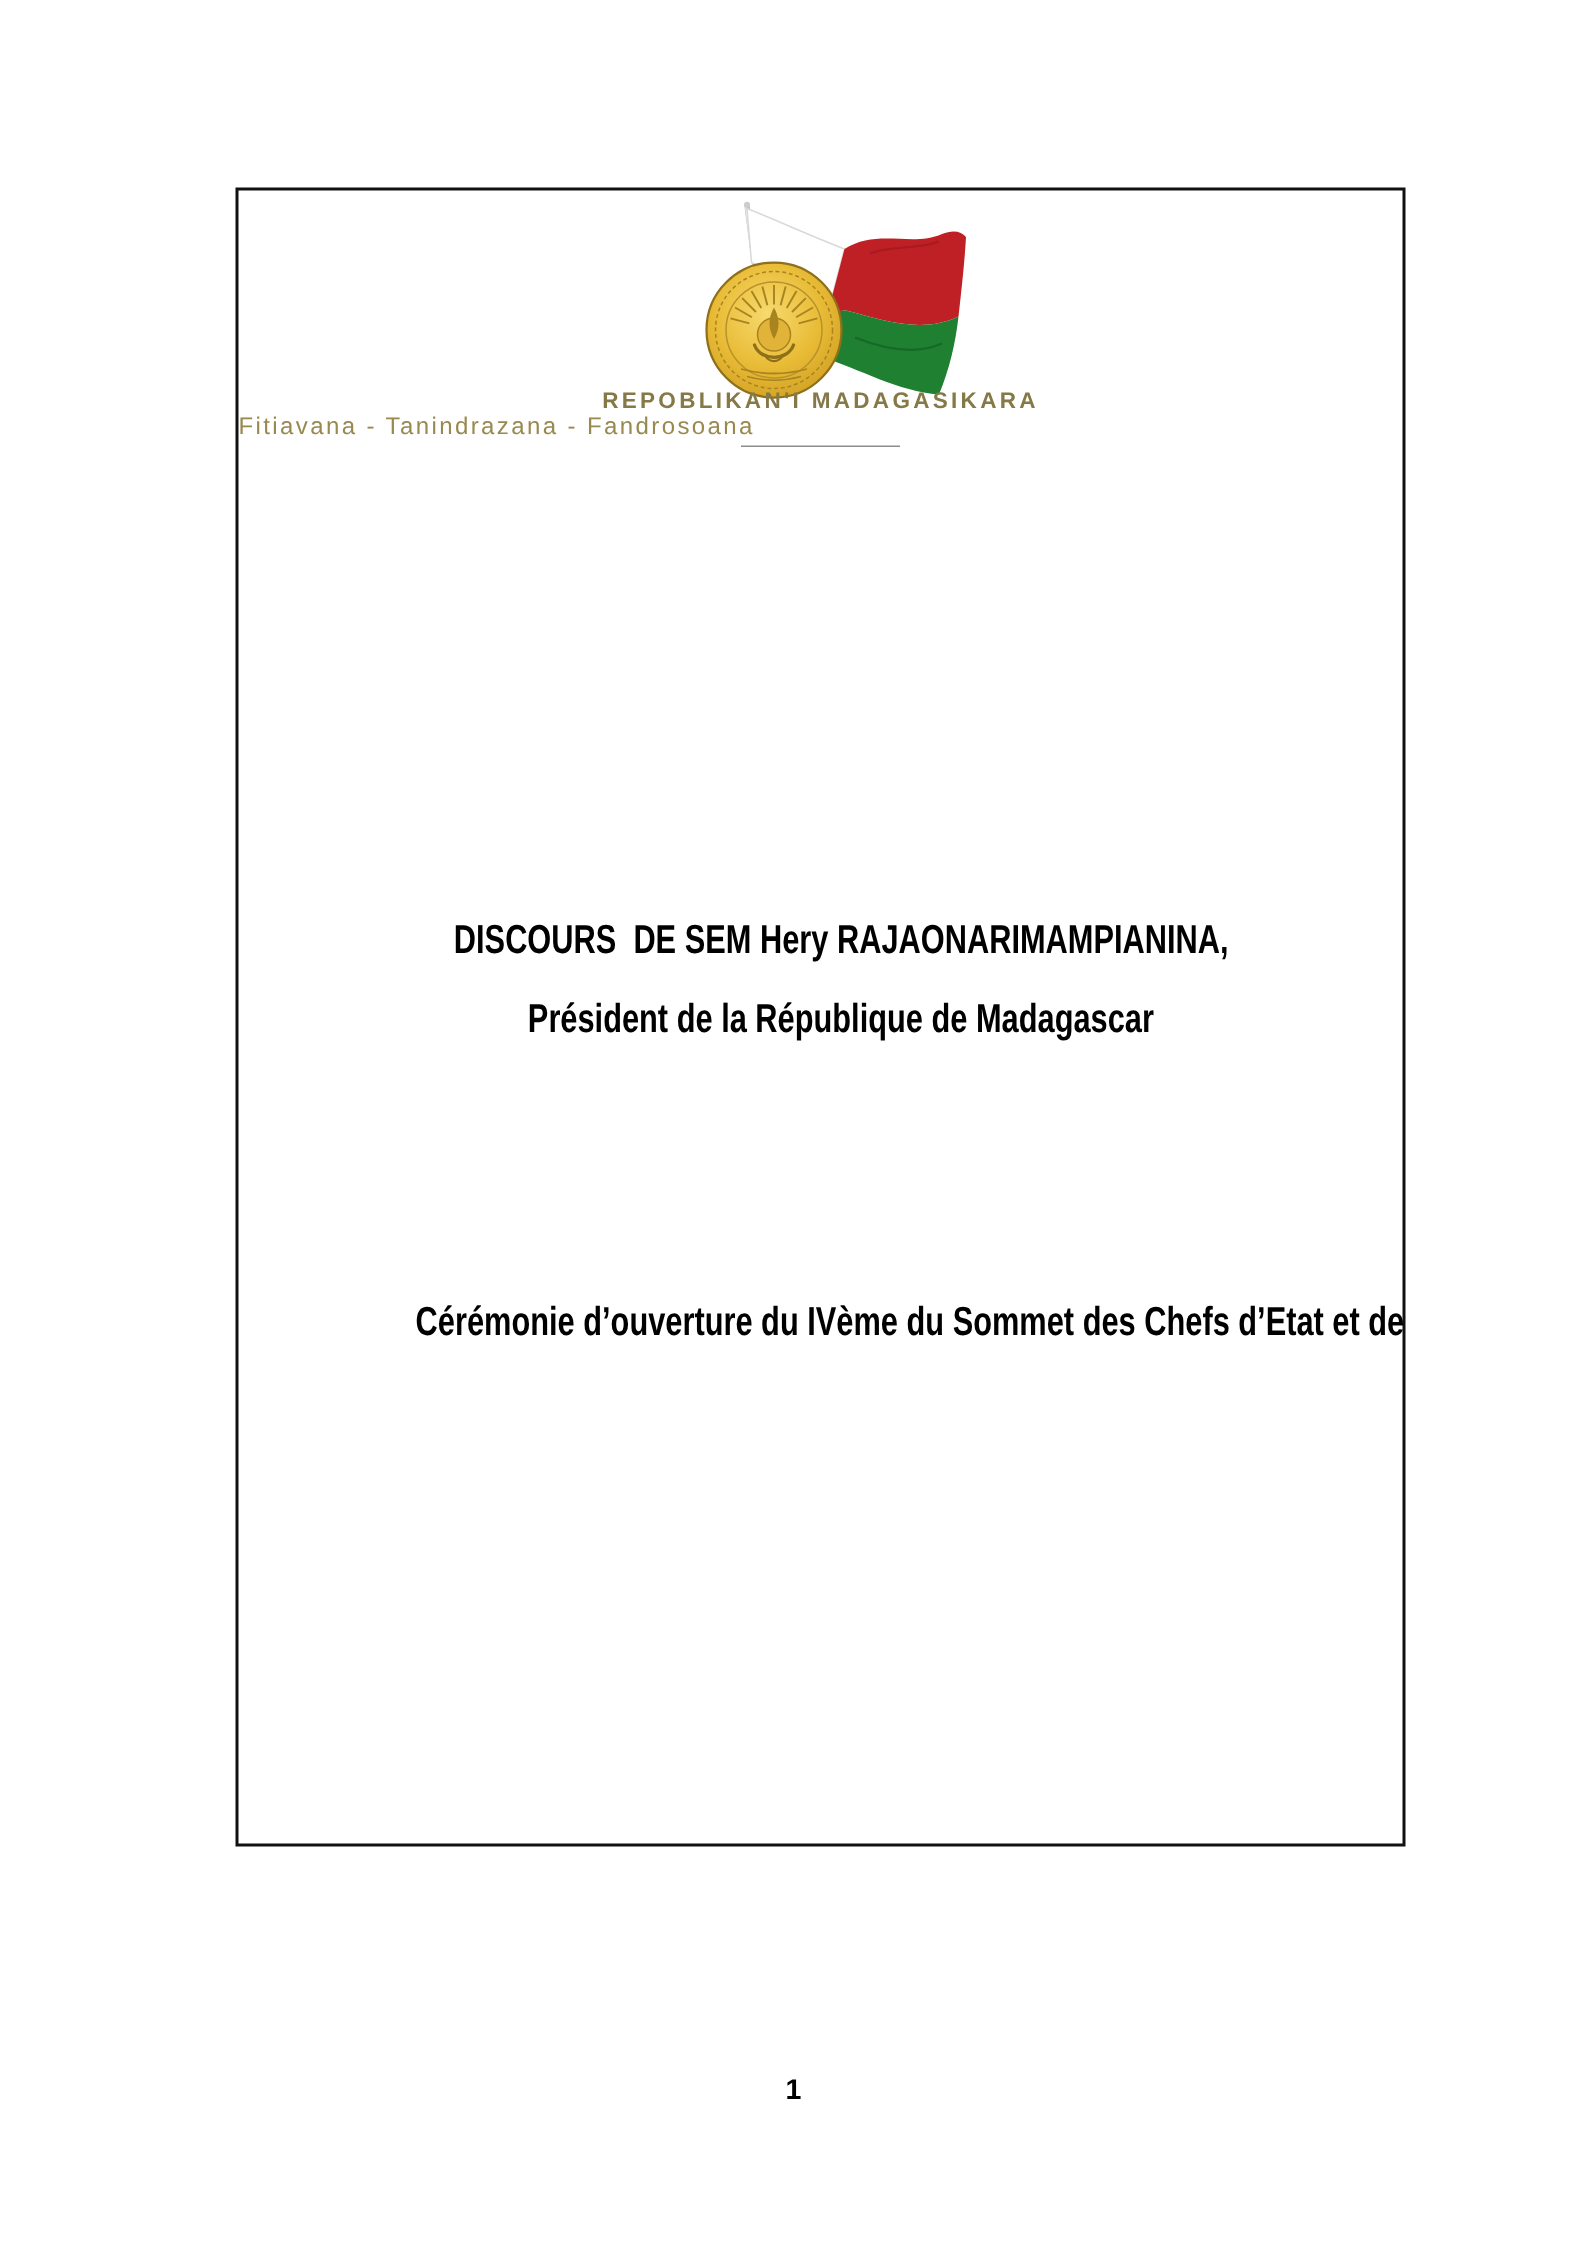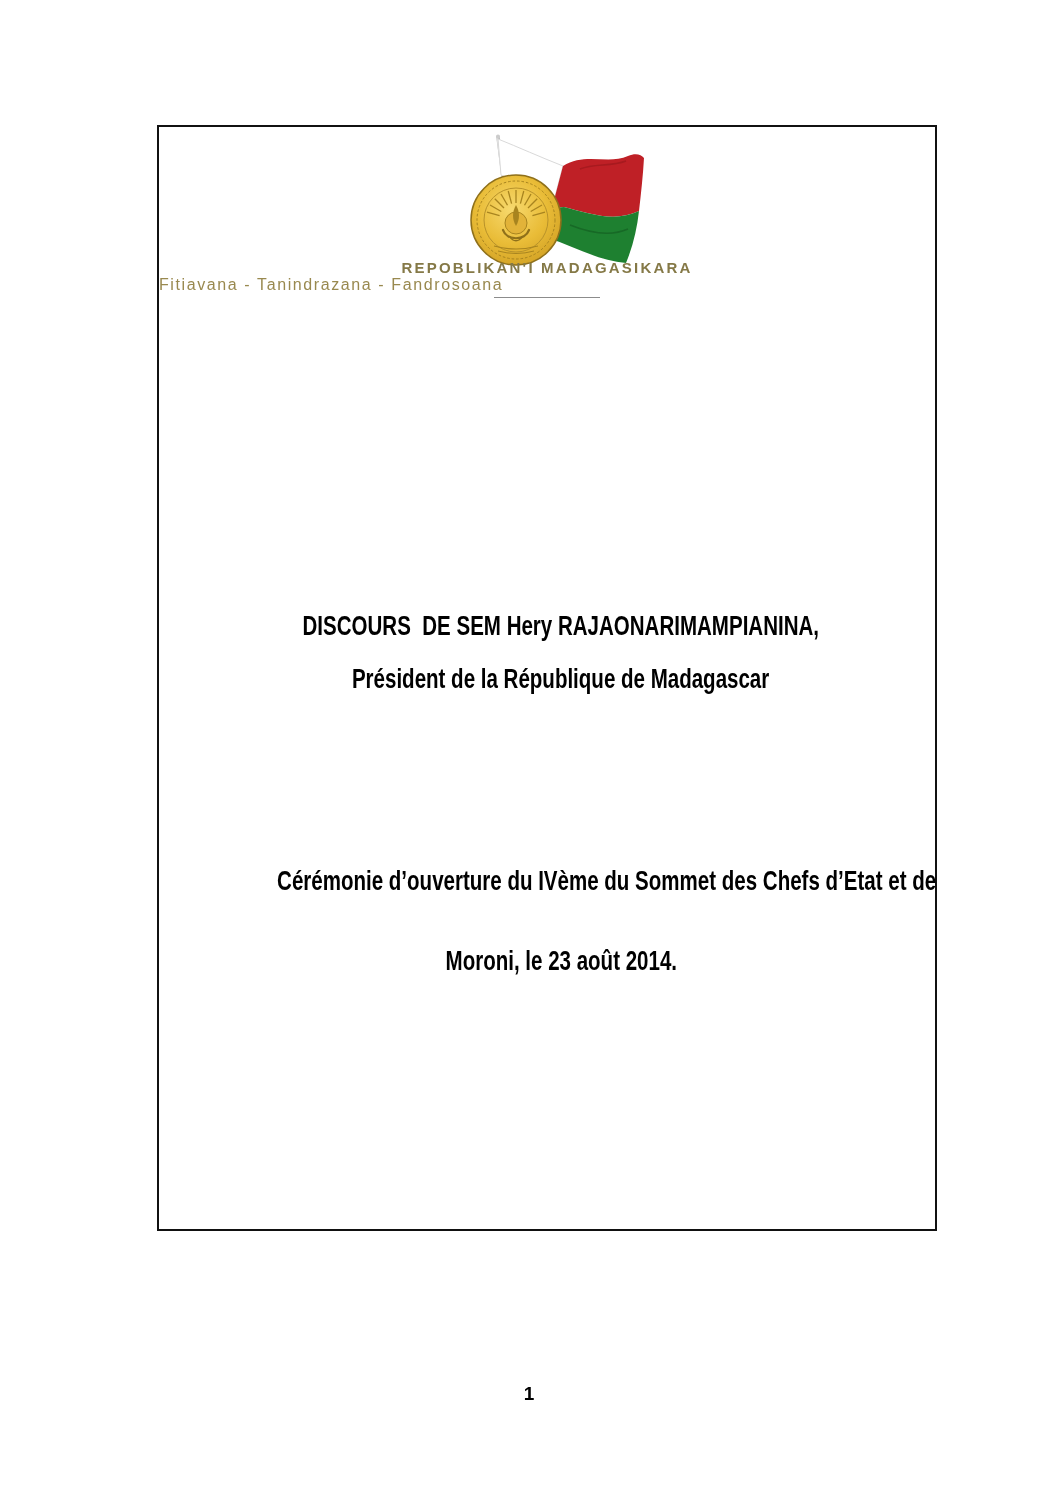--- a/index.html
+++ b/index.html
@@ -157,20 +157,17 @@
     <div class="doc-line title1">
       <span class="cond">DISCOURS  DE SEM Hery RAJAONARIMAMPIANINA,</span>
     </div>
     <div class="doc-line event1">
       <span class="cond">Cérémonie d’ouverture du IVème du Sommet des Chefs d’Etat et de</span>
     </div>
 
     <div class="doc-line title2">
       <span class="cond">Président de la République de Madagascar</span>
     </div>
-    <div class="doc-line edate">
-      <span class="cond">Moroni, le 23 août 2014.</span>
-    </div>
 
   </div>
 
   <div class="footer-pagenum">1</div>
 </div>
 
 </body></html>

